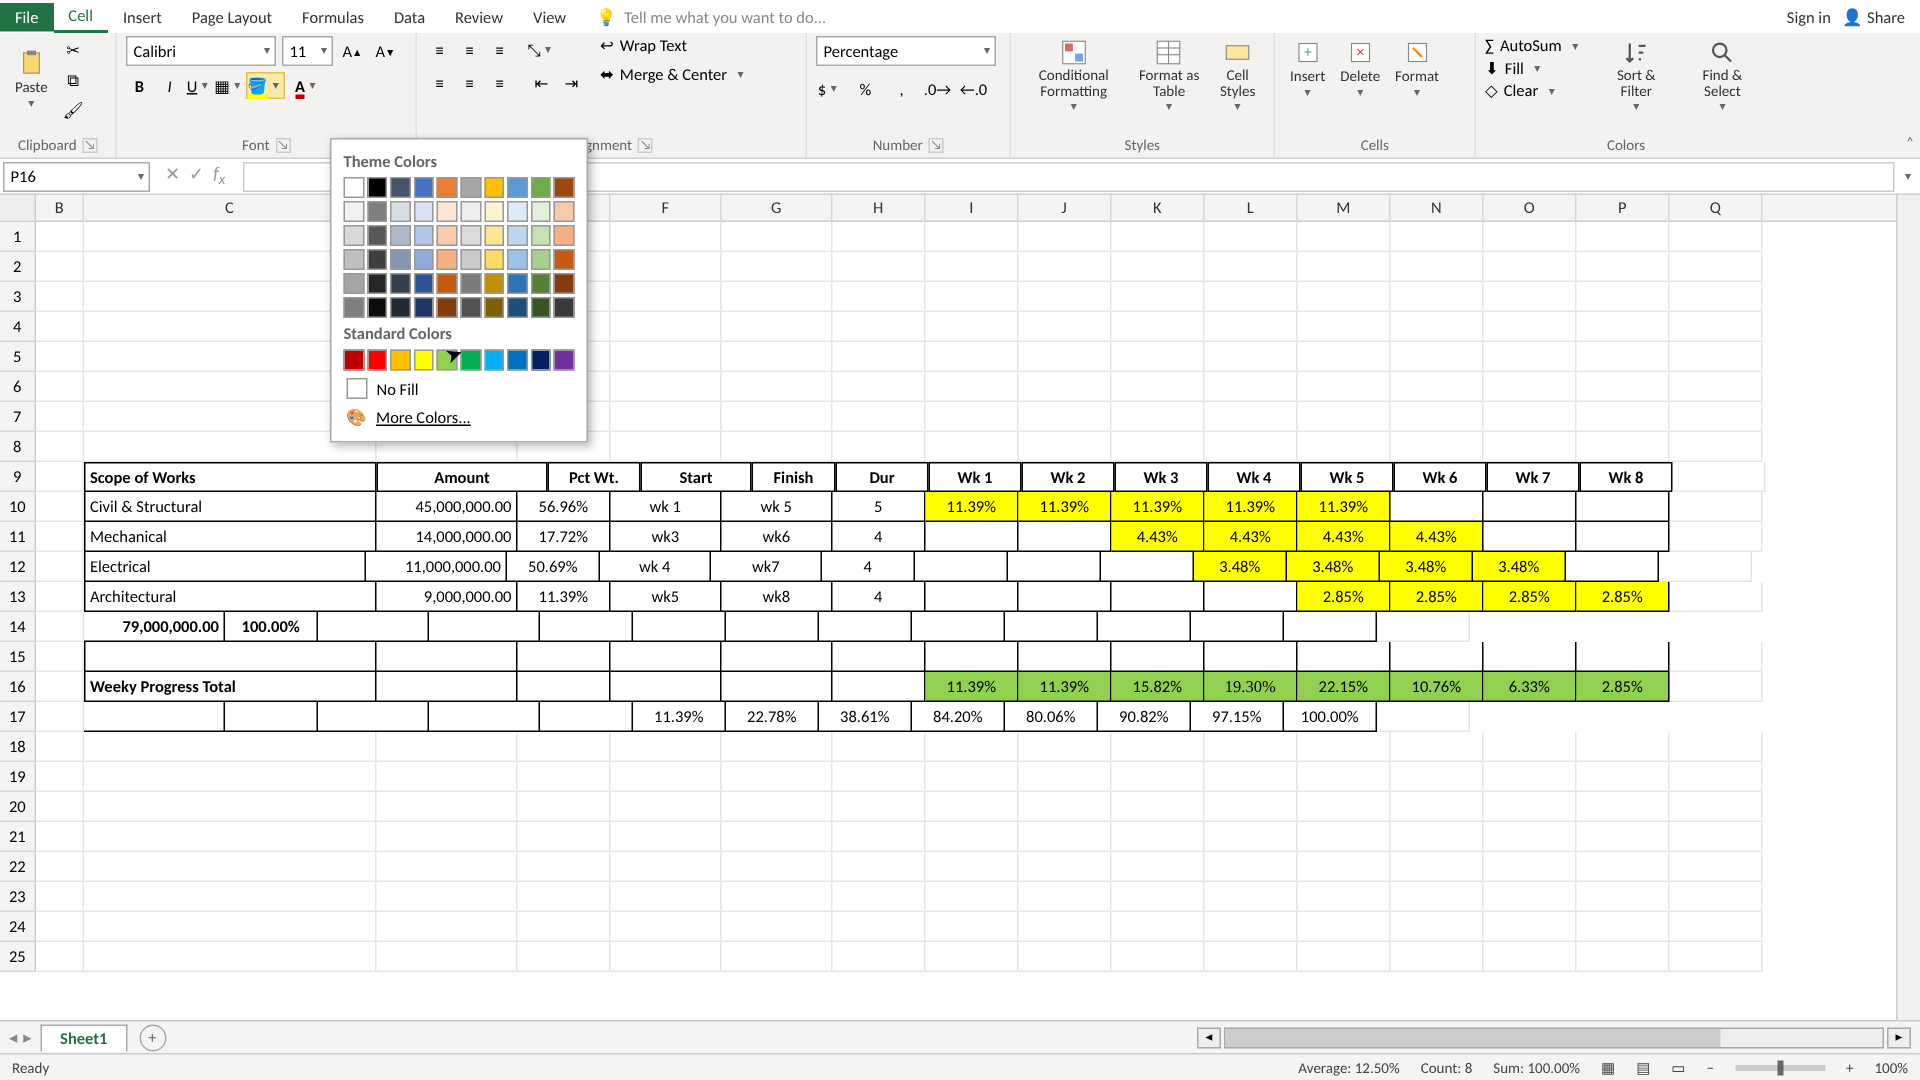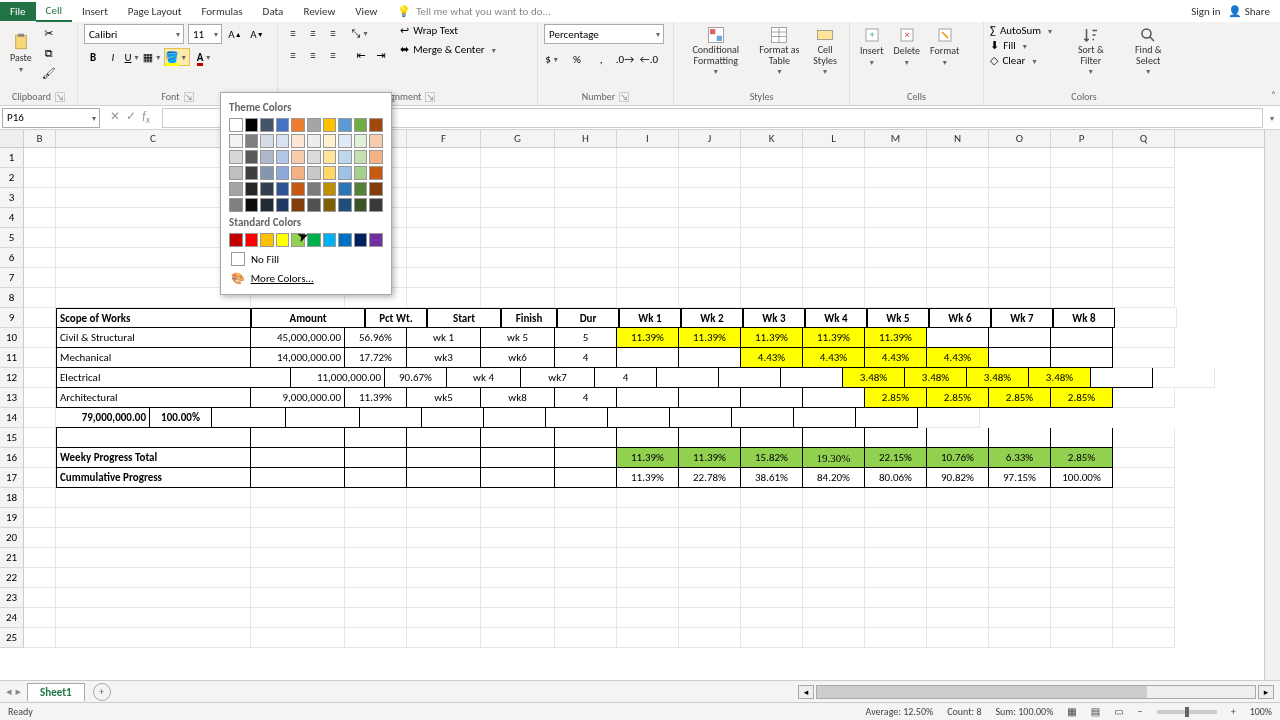--- a/index.html
+++ b/index.html
@@ -587,23 +587,23 @@
           <div class="cell center br bb hl-yellow" style="width: 62px;">4.43%</div>
           <div class="cell center br bb hl-yellow" style="width: 62px;">4.43%</div>
           <div class="cell center br bb hl-yellow" style="width: 62px;">4.43%</div>
           <div class="cell center br bb hl-yellow" style="width: 62px;">4.43%</div>
           <div class="cell center br bb" style="width: 62px;"></div>
           <div class="cell center br bb" style="width: 62px;"></div>
           <div class="cell" style="width: 62px;"></div>
         </div>
         <div class="row">
           <div class="cell" style="width: 32px;"></div>
-          <div class="cell bl br bb" style="width: 235px;">  Electrical</div>
+          <div class="cell bl br bb" style="width: 188px;">  Electrical</div>
           <div class="cell right br bb" style="width: 94px;">11,000,000.00</div>
-          <div class="cell center br bb" style="width: 62px;">90.67%</div>
+          <div class="cell center br bb" style="width: 62px;">50.69%</div>
           <div class="cell center br bb" style="width: 74px;">wk 4</div>
           <div class="cell center br bb" style="width: 74px;">wk7</div>
           <div class="cell center br bb" style="width: 62px;">4</div>
           <div class="cell center br bb" style="width: 62px;"></div>
           <div class="cell center br bb" style="width: 62px;"></div>
           <div class="cell center br bb" style="width: 62px;"></div>
           <div class="cell center br bb hl-yellow" style="width: 62px;">3.48%</div>
           <div class="cell center br bb hl-yellow" style="width: 62px;">3.48%</div>
           <div class="cell center br bb hl-yellow" style="width: 62px;">3.48%</div>
           <div class="cell center br bb hl-yellow" style="width: 62px;">3.48%</div>
@@ -676,21 +676,20 @@
           <div class="cell center br bb hl-green" style="width: 62px;">15.82%</div>
           <div class="cell center br bb hl-green" style="width: 62px; font-family: Liberation Serif, serif;">19.30%</div>
           <div class="cell center br bb hl-green" style="width: 62px;">22.15%</div>
           <div class="cell center br bb hl-green" style="width: 62px;">10.76%</div>
           <div class="cell center br bb hl-green" style="width: 62px;">6.33%</div>
           <div class="cell center br bb hl-green" style="width: 62px;">2.85%</div>
           <div class="cell" style="width: 62px;"></div>
         </div>
         <div class="row">
           <div class="cell" style="width: 32px;"></div>
-          <div class="cell bold bl br bb" style="width: 195px;">Cummulative Progress</div>
           <div class="cell br bb" style="width: 94px;"></div>
           <div class="cell br bb" style="width: 62px;"></div>
           <div class="cell br bb" style="width: 74px;"></div>
           <div class="cell br bb" style="width: 74px;"></div>
           <div class="cell br bb" style="width: 62px;"></div>
           <div class="cell center br bb" style="width: 62px;">11.39%</div>
           <div class="cell center br bb" style="width: 62px; text-align: right;">22.78%</div>
           <div class="cell center br bb" style="width: 62px;">38.61%</div>
           <div class="cell center br bb" style="width: 62px;">84.20%</div>
           <div class="cell center br bb" style="width: 62px;">80.06%</div>

